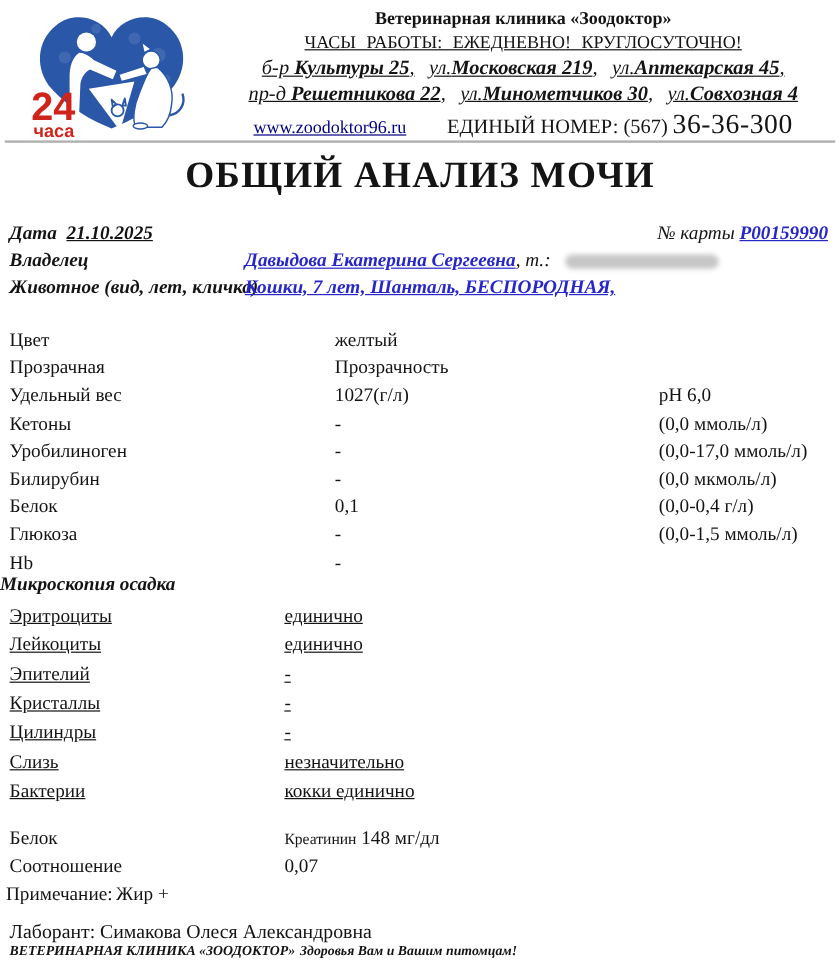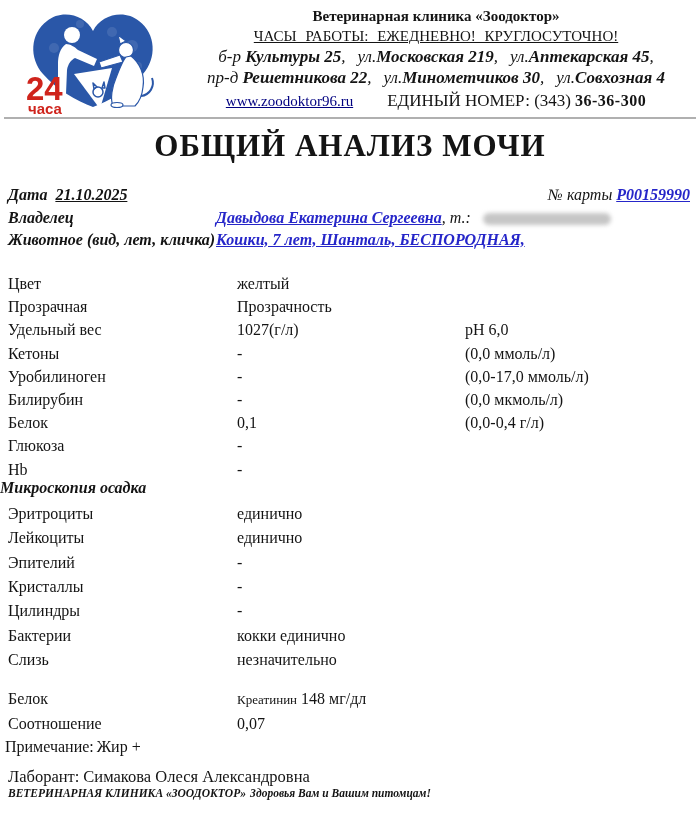--- a/index.html
+++ b/index.html
@@ -6,47 +6,47 @@
   .page{position:relative;width:700px;height:813px;background:#ffffff;overflow:hidden;
         font-family:"Liberation Serif",serif;color:#141414;}
 
   
   .header{position:absolute;top:6px;left:0;width:100%;}
   .logo{position:absolute;top:2px;left:14px;width:158px;height:108px;}
   .head-text{margin-left:182px;width:508px;text-align:center;}
   .clinic-name{font-weight:bold;font-size:15px;line-height:20px;}
   .hours-line{font-size:15px;line-height:20px;word-spacing:5px;text-decoration:underline;}
   .addr-line{font-style:italic;font-size:17px;line-height:21px;}
-  .addr-seg{margin:12px 6px;}
+  .addr-seg{margin:12px 6px;text-decoration:underline;}
   .addr-seg b{font-weight:bold;}
   .contact-line{display:flex;align-items:baseline;justify-content:center;gap:34px;margin-top:3px;}
   .url{color:#000080;text-decoration:underline;font-size:15px;cursor:pointer;}
   .phone-label{font-size:17px;}
-  .phone-number{font-size:16px;font-weight:bold;letter-spacing:.5px;}
+  .phone-number{font-size:23px;font-weight:normal;letter-spacing:.5px;}
   .divider{position:absolute;top:117px;left:4px;right:4px;border-top:2px solid #b0b0b0;}
 
   
   .title{position:absolute;top:128px;left:0;width:100%;text-align:center;
          font-size:31px;font-weight:bold;letter-spacing:1px;}
 
   
   .info{position:absolute;top:184px;left:8px;right:10px;font-size:16px;font-style:italic;}
   .irow{position:relative;line-height:22.5px;}
   .irow1{display:flex;justify-content:space-between;}
   .blab{font-weight:bold;}
   .date-value{font-weight:bold;text-decoration:underline;margin-left:4px;}
   .blue-link{color:#2626c9;font-weight:bold;text-decoration:underline;cursor:pointer;}
-  .ival{position:absolute;left:208px;top:0;white-space:nowrap;text-align:center;}
+  .ival{position:absolute;left:196px;top:0;white-space:nowrap;text-align:center;}
   .phone-blur{display:inline-block;width:128px;height:12px;background:#c6c6c6;
               border-radius:6px;filter:blur(2px);vertical-align:middle;margin-left:8px;}
 
   
   .table1{position:absolute;top:272px;left:8px;right:8px;}
-  .table1 .trow{display:grid;grid-template-columns:229px 228px auto;line-height:23.2px;}
-  .table2{position:absolute;top:502px;left:8px;right:8px;}
+  .table1 .trow{display:grid;grid-template-columns:229px 228px auto;line-height:23.2px;gap:42px;}
+  .table2{position:absolute;top:502px;left:8px;right:8px;text-decoration:underline;}
   .table2 .trow{display:grid;grid-template-columns:229px auto;line-height:24.35px;}
   .tcell{font-size:16px;}
   .micro-head{position:absolute;top:479px;left:0;width:100%;
               font-weight:bold;font-style:italic;font-size:16px;}
 
   
   .bottom{position:absolute;top:687px;left:8px;right:8px;}
   .brow{display:grid;grid-template-columns:229px 228px auto;line-height:23.5px;}
   .creat-label{font-size:13px;}
   .note{line-height:23.5px;font-size:16px;margin-left:-3px;}
@@ -96,21 +96,21 @@
     </svg>
 
     <div class="head-text">
       <div class="clinic-name">Ветеринарная клиника «Зоодоктор»</div>
       <div class="hours-line">ЧАСЫ РАБОТЫ: ЕЖЕДНЕВНО! КРУГЛОСУТОЧНО!</div>
       <div class="addr-line"><span class="addr-seg"><span>б-р </span><b>Культуры 25</b><span>,</span></span><span class="addr-seg"><span>ул.</span><b>Московская 219</b><span>,</span></span><span class="addr-seg"><span>ул.</span><b>Аптекарская 45</b><span>,</span></span></div>
       <div class="addr-line"><span class="addr-seg"><span>пр-д </span><b>Решетникова 22</b><span>,</span></span><span class="addr-seg"><span>ул.</span><b>Минометчиков 30</b><span>,</span></span><span class="addr-seg"><span>ул.</span><b>Совхозная 4</b><span></span></span></div>
       <div class="contact-line">
         <a class="url">www.zoodoktor96.ru</a>
         <span>
-          <span class="phone-label">ЕДИНЫЙ НОМЕР: (343)</span>
+          <span class="phone-label">ЕДИНЫЙ НОМЕР: (567)</span>
           <span class="phone-number">36-36-300</span>
         </span>
       </div>
     </div>
   </div>
 
   <div class="divider"></div>
 
   <div class="title">ОБЩИЙ АНАЛИЗ МОЧИ</div>
 
@@ -172,20 +172,21 @@
         <div class="tcell">(0,0 мкмоль/л)</div>
       </div>
       <div class="trow">
         <div class="tcell">Белок</div>
         <div class="tcell">0,1</div>
         <div class="tcell">(0,0-0,4 г/л)</div>
       </div>
       <div class="trow">
         <div class="tcell">Глюкоза</div>
         <div class="tcell">-</div>
+        <div class="tcell">(0,0-1,5 ммоль/л)</div>
       </div>
       <div class="trow">
         <div class="tcell">Hb</div>
         <div class="tcell">-</div>
         <div class="tcell"></div>
       </div>
     </div>
 
   <div class="micro-head">Микроскопия осадка</div>
   <div class="table2" id="micro-table">
@@ -203,26 +204,26 @@
       </div>
       <div class="trow">
         <div class="tcell">Кристаллы</div>
         <div class="tcell">-</div>
       </div>
       <div class="trow">
         <div class="tcell">Цилиндры</div>
         <div class="tcell">-</div>
       </div>
       <div class="trow">
+        <div class="tcell">Слизь</div>
+        <div class="tcell">незначительно</div>
+      </div>
+      <div class="trow">
         <div class="tcell">Бактерии</div>
         <div class="tcell">кокки единично</div>
-      </div>
-      <div class="trow">
-        <div class="tcell">Слизь</div>
-        <div class="tcell">незначительно</div>
       </div>
     </div>
 
   <div class="bottom">
     <div class="brow">
       <div class="tcell">Белок</div>
       <div class="tcell">
         <span class="creat-label">Креатинин</span>
         <span>148 мг/дл</span>
       </div>

